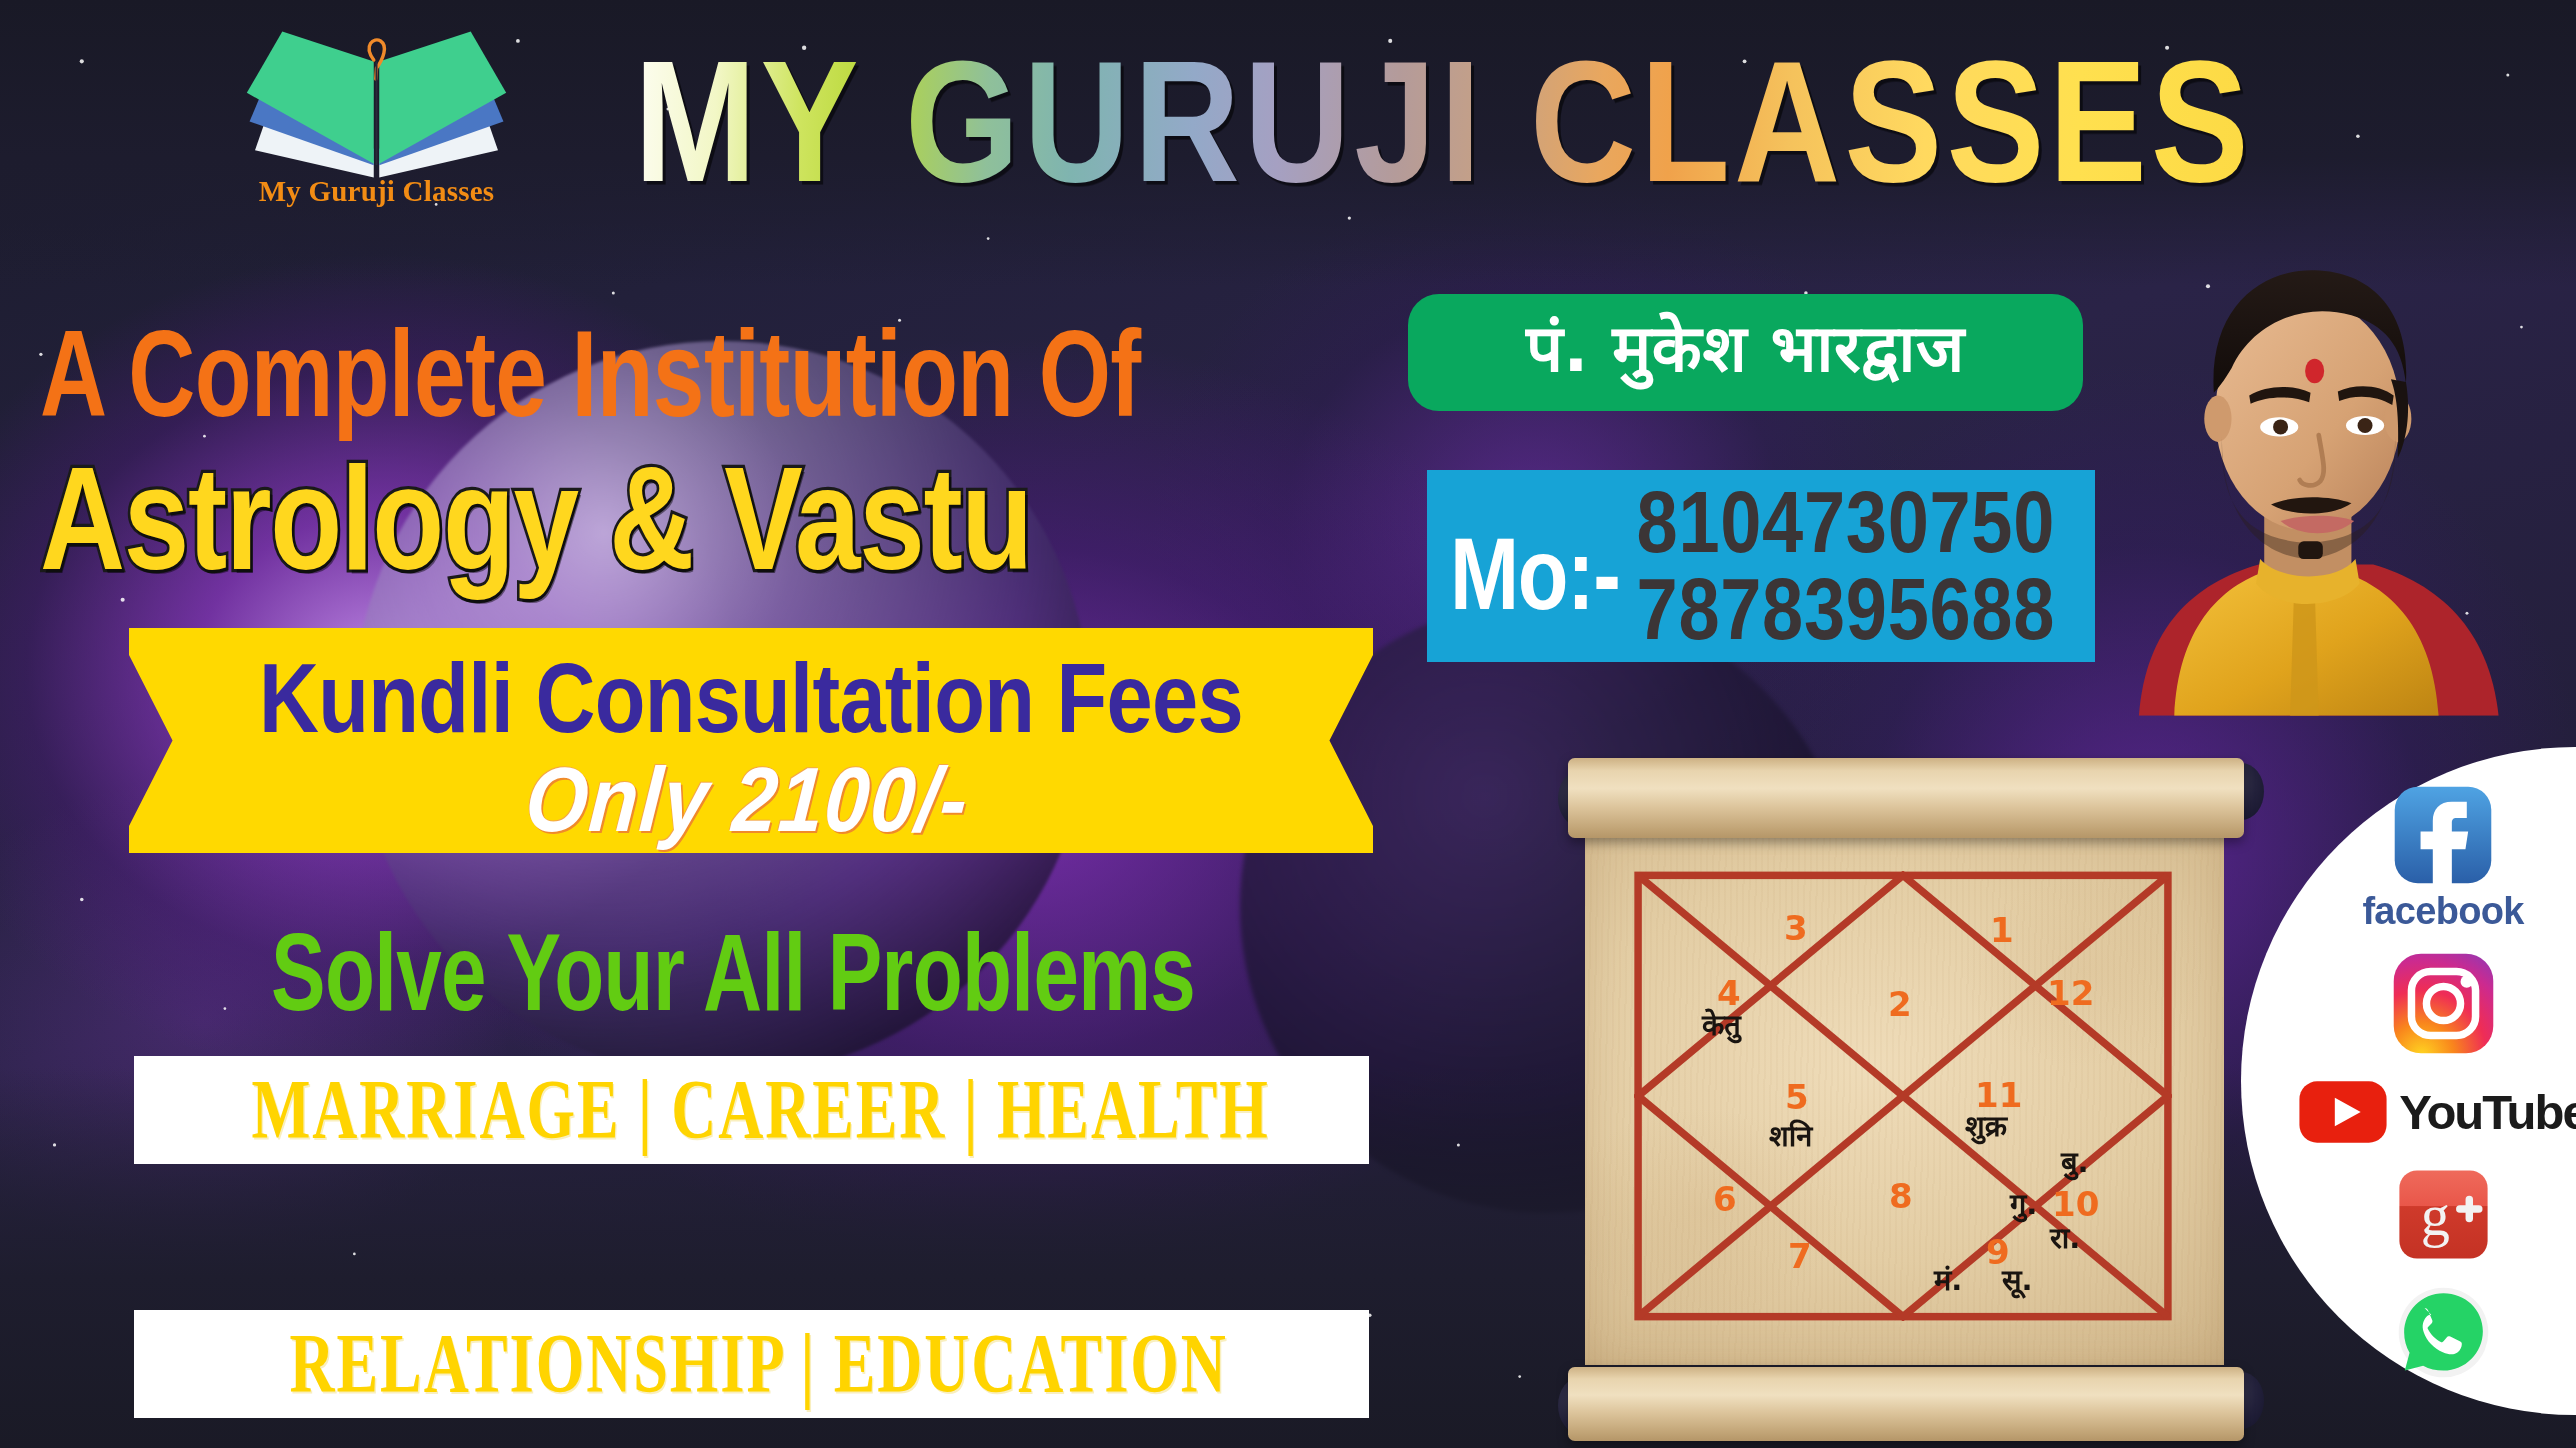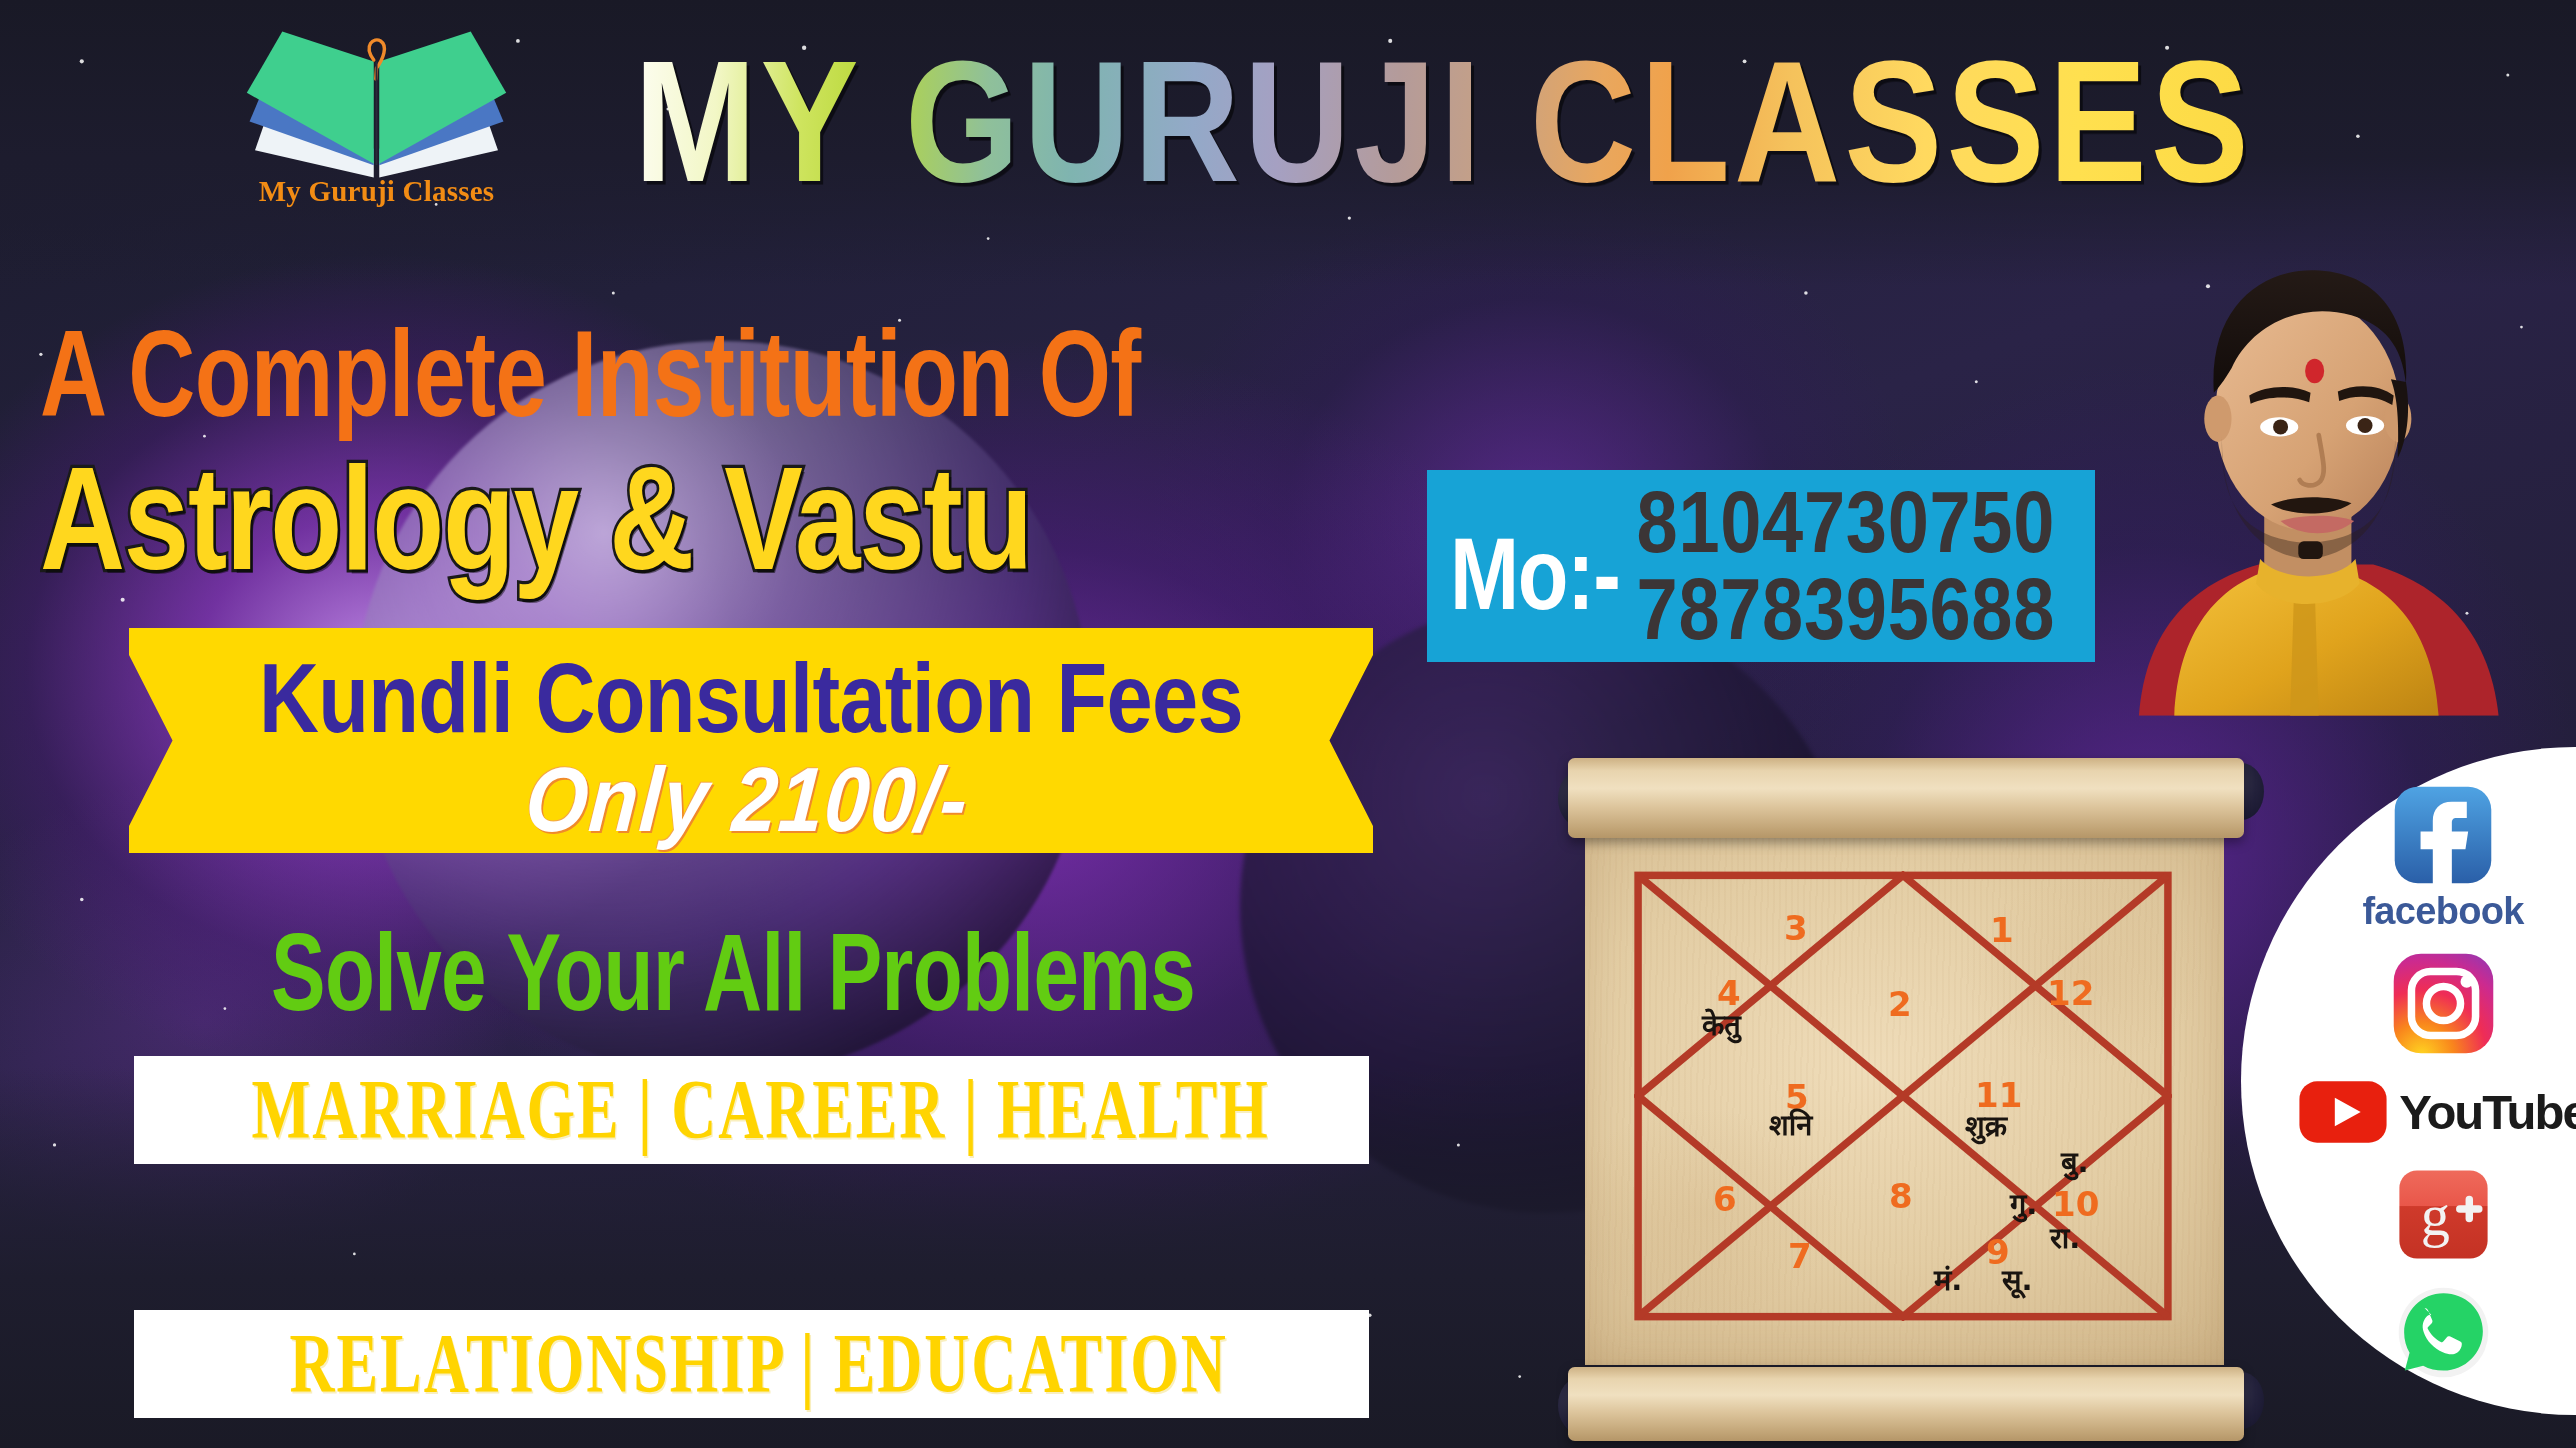--- a/index.html
+++ b/index.html
@@ -345,20 +345,23 @@
       <line x1="200" y1="62" x2="200" y2="214" stroke="#2a2a3a" stroke-width="3"></line>
     </svg>
     <div class="logo-name">My Guruji Classes</div>
   </div>
 
   <div class="main-title">MY GURUJI CLASSES</div>
 
   <div class="headline">A Complete Institution Of</div>
   <div class="subtitle">Astrology &amp; Vastu</div>
 
+  <div class="name-badge">
+    <span>पं. मुकेश भारद्वाज</span>
+  </div>
 
   <div class="phone-box">
     <div class="phone-label">Mo:-</div>
     <div class="phone-nums">
       <div class="phone-num">8104730750</div>
       <div class="phone-num">7878395688</div>
     </div>
   </div>
 
   <div class="photo">
@@ -467,21 +470,21 @@
       <div class="k-num" style="left:151px; top:209px;">5</div>
       <div class="k-num" style="left:79px; top:311px;">6</div>
       <div class="k-num" style="left:154px; top:368px;">7</div>
       <div class="k-num" style="left:255px; top:308px;">8</div>
       <div class="k-num" style="left:352px; top:364px;">9</div>
       <div class="k-num" style="left:418px; top:316px;">10</div>
       <div class="k-num" style="left:341px; top:207px;">11</div>
       <div class="k-num" style="left:413px; top:105px;">12</div>
 
       <div class="k-planet" style="left:68px; top:140px;">केतु</div>
-      <div class="k-planet" style="left:135px; top:240px;">शनि</div>
+      <div class="k-planet" style="left:135px; top:251px;">शनि</div>
       <div class="k-planet" style="left:331px; top:241px;">शुक्र</div>
       <div class="k-planet" style="left:427px; top:277px;">बु.</div>
       <div class="k-planet" style="left:376px; top:319px;">गु.</div>
       <div class="k-planet" style="left:416px; top:353px;">रा.</div>
       <div class="k-planet" style="left:300px; top:395px;">मं.</div>
       <div class="k-planet" style="left:368px; top:395px;">सू.</div>
     </div>
   </div>
 
   <div class="social-circle"></div>

